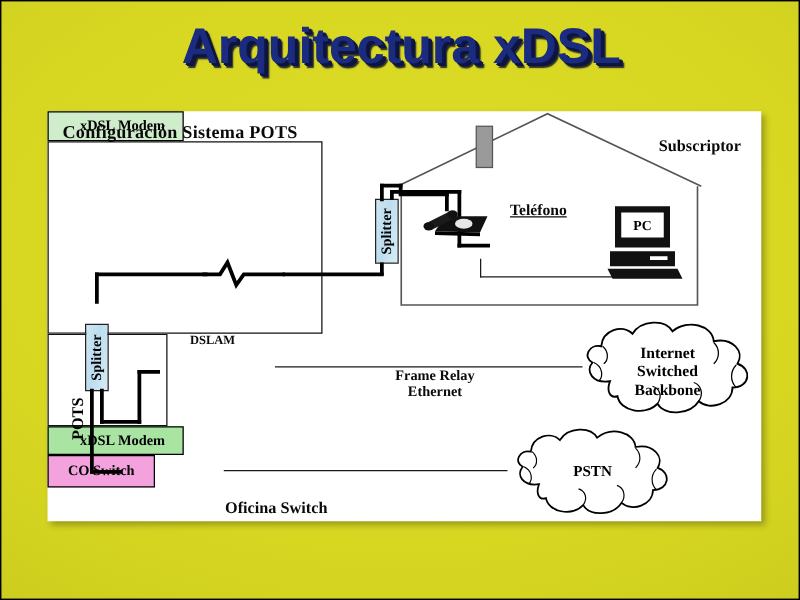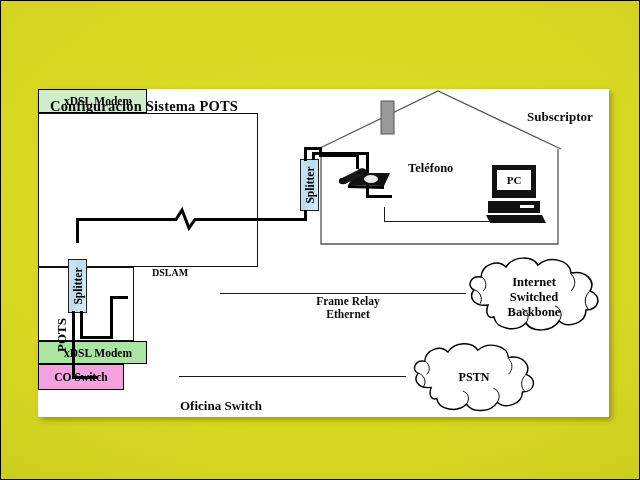--- a/index.html
+++ b/index.html
@@ -94,20 +94,23 @@
     white-space:nowrap;text-align:center;
   }
   svg{display:block;overflow:visible;}
   .link-label{position:absolute;text-align:center;font-size:11.5px;}
 </style>
 </head>
 <body>
 
 <div id="slide">
 
+  <div id="title-wrap">
+    <span id="slide-title">Arquitectura xDSL</span>
+  </div>
 
   <div id="panel">
 
     <div class="lbl" id="cap-config">Configuración Sistema POTS</div>
     <div class="lbl" id="cap-subscriptor">Subscriptor</div>
     <div class="lbl" id="cap-oficina">Oficina Switch</div>
 
     <svg style="position:absolute;left:255px;top:0px;" width="320" height="160" viewBox="0 0 320 160">
       <polyline points="25,60 145,2 268,60" fill="none" stroke="#555" stroke-width="1.3"></polyline>
       <polyline points="28,60 28,155 265,155 265,60" fill="none" stroke="#555" stroke-width="1.3"></polyline>
@@ -130,21 +133,21 @@
     <div class="wire h" style="left:328px;top:106px;width:26px;"></div>
 
     <svg style="position:absolute;left:300px;top:72px;" width="58" height="32" viewBox="0 0 58 32">
       <polygon points="10,24 18,12 52,12 46,25" fill="#111"></polygon>
       <polygon points="10,24 46,25 46,28 10,27" fill="#000"></polygon>
       <path d="M2,18 L22,8 L27,13 L7,23 Z" fill="#1a1a1a"></path>
       <ellipse cx="5" cy="20" rx="4.2" ry="3.3" fill="#111"></ellipse>
       <ellipse cx="24" cy="10.5" rx="4.2" ry="3.3" fill="#111"></ellipse>
       <ellipse cx="33" cy="18" rx="7" ry="4" fill="#e8e8e8"></ellipse>
     </svg>
-    <div class="lbl" style="left:370px;top:72px;font-size:12.5px;">Teléfono</div>
+    <div class="lbl" style="left:370px;top:72px;font-size:12.5px;text-decoration:underline;">Teléfono</div>
 
     <div class="modem pale" style="left:336px;top:96px;width:82px;height:22px;">
       <span>xDSL Modem</span>
     </div>
 
     <div class="thinline v" style="left:346px;top:118px;height:15px;"></div>
     <div class="thinline h" style="left:346px;top:132px;width:112px;"></div>
 
     <svg style="position:absolute;left:448px;top:76px;" width="62" height="60" viewBox="0 0 62 60">
       <rect x="6" y="0" width="44" height="33" fill="#111"></rect>

